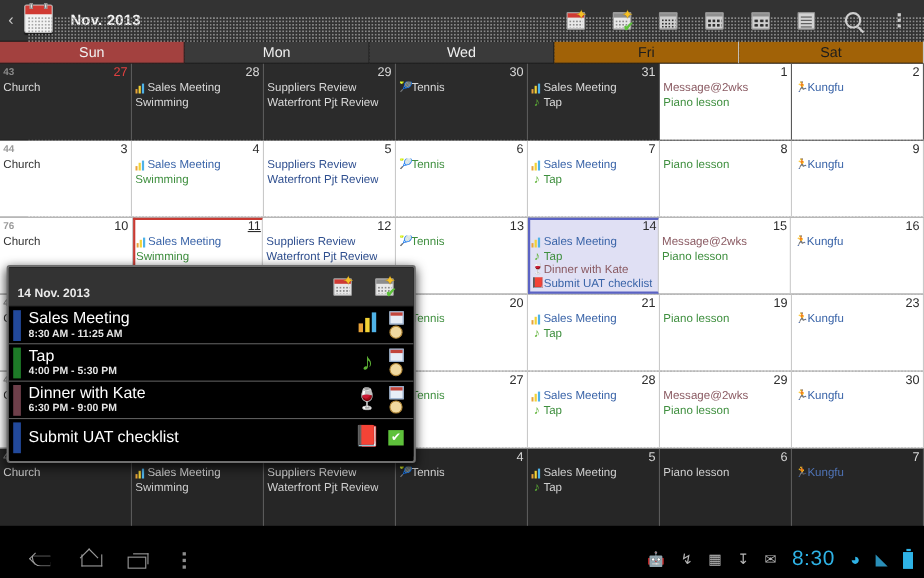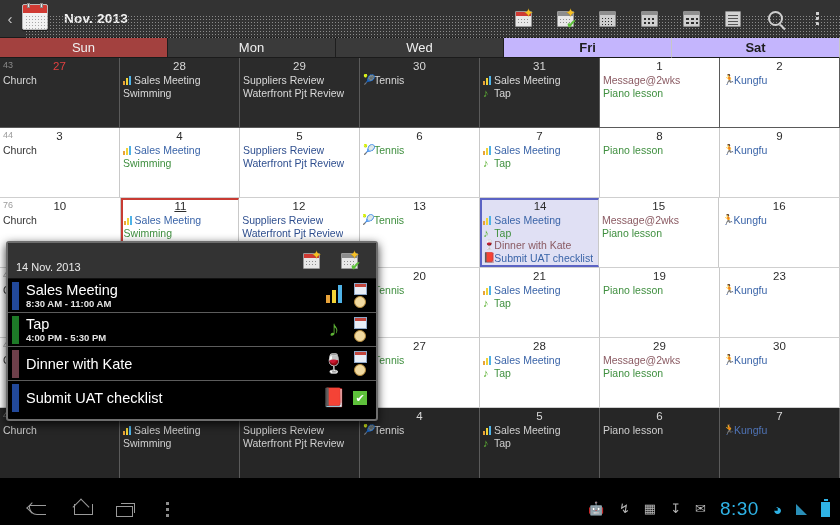--- a/index.html
+++ b/index.html
@@ -83,53 +83,53 @@
   .weekhdr {
     position: absolute; top: 38px; left: 0; width: 840px; height: 20px;
     display: flex;
   }
   .weekhdr .cell {
     flex: 1 1 0; text-align: center; font-size: 13px; color: #f0f0f0;
     background: #3a3a3a; line-height: 20px; border-right: 1px solid #1e1e1e;
     border-bottom: 1px solid #1b1b1b;
   }
   .weekhdr .cell.sun { background: #a3413f; }
-  .weekhdr .cell.wkend-light { background: #c4b5fd; color: #1d1d1d; border-right:1px solid #c7c7c7;font-weight:bold;}
+  .weekhdr .cell.wkend-light { background: #a16207; color: #1d1d1d; border-right:1px solid #c7c7c7;}
 
   
   .grid { position: absolute; top: 58px; left: 0; width: 840px; height: 435px; }
   .wrow { display: flex; width: 840px; height: 70px; border-bottom: 1px solid #5a5a5a; position: relative;}
   .wrow.light { border-bottom: 1px solid #cfcfcf; }
   .wrow:last-child { border-bottom: none; }
   .day {
     flex: 1 1 0; position: relative; padding: 2px 3px 0 3px;
     border-right: 1px solid #5a5a5a; overflow: hidden;
   }
   .wrow.light .day { border-right: 1px solid #c9c9c9; }
   
   .day.dark { background: #2b2b2b; }
   .day.light { background: #ffffff; }
   .day.dim { background: #262626; }
   .daynum {
-    text-align: center; font-size: 11.5px; line-height: 13px; color: #d8d8d8;
+    text-align: right; font-size: 11.5px; line-height: 13px; color: #d8d8d8;
     font-family: "Liberation Sans", sans-serif;
   }
   .day.light .daynum { color: #2c2c2c; }
   .daynum.sun { color: #e04040; }
   .day.dark .daynum.sun { color: #e04040; }
   .weeknum {
-    position: absolute; left: 3px; top: 2px; font-size: 9px; color: #8a8a8a;
+    position: absolute; left: 3px; top: 2px; font-size: 9px; color: #8a8a8a; font-weight: bold;
   }
   .day.light .weeknum { color: #9b9b9b; }
   .day.today { border: 2px solid #c83b33; padding: 0 1px; }
   .day.today .daynum { text-decoration: underline; }
   .day.selected {
     border: 2px solid #5b63c4; background: #e0e0f4; padding: 0 1px;
   }
-  .evts { margin-top: 1px; }
+  .evts { margin-top: 1px; text-align: center; }
   .evt {
     font-size: 10.5px; line-height: 12.5px; white-space: nowrap;
     overflow: hidden; display: flex; align-items: center; gap: 1px;
   }
   .evt .etxt { overflow: hidden; text-overflow: clip; }
   
   .c-white { color: #d9d9d9; }
   .c-dark  { color: #333333; }
   .c-blue  { color: #3a64a8; }
   .c-green { color: #3f8f3f; }
@@ -154,21 +154,21 @@
   
   .popup {
     position: absolute; left: 6px; top: 241px; width: 372px; height: 180px;
     background: #000; border: 2px solid #6e6e6e; border-radius: 3px;
     box-shadow: 0 3px 10px rgba(0,0,0,.8); overflow: hidden; z-index: 20;
   }
   .pop-hdr {
     height: 36px; background: #333333; display: flex; align-items: center;
     padding: 0 8px; border-bottom: 1px solid #111;
   }
-  .pop-date { color: #eaeaea; font-size: 11px; font-weight: normal; margin-top: 13px; }
+  .pop-date { color: #eaeaea; font-size: 11px; font-weight: bold; margin-top: 13px; }
   .pop-hdr .sp { flex: 1; }
   .pop-hdr .pbtn { width: 38px; display:flex; align-items:center; justify-content:center; cursor:pointer;}
   .pop-list { background: #000; }
   .pop-item {
     display: flex; align-items: center; height: 34px;
     border-bottom: 1px solid #5c5c5c; padding-right: 4px; cursor: pointer;
   }
   .pop-item:last-child { border-bottom: none; }
   .pbar { width: 7px; height: 28px; margin: 0 7px 0 4px; flex: 0 0 auto; }
   .pinfo { flex: 1; overflow: hidden; }
@@ -824,21 +824,21 @@
           <span class="badge-star">✦</span>
             <span class="badge-check">✔</span>
           </div>
       </div>
     </div>
     <div class="pop-list" id="pop-list">
         <div class="pop-item">
           <div class="pbar" style="background:#22499b"></div>
           <div class="pinfo">
             <div class="ptitle">Sales Meeting</div>
-            <div class="ptime">8:30 AM - 11:00 AM</div>
+            <div class="ptime">8:30 AM - 11:25 AM</div>
           </div>
           <div class="picons">
             <span class="pbigicon"><span style="display:inline-flex;align-items:flex-end;gap:2px;height:18px">
                 <i style="width:4px;height:8px;background:#e8a33a;display:block"></i>
                 <i style="width:4px;height:13px;background:#f2d335;display:block"></i>
                 <i style="width:4px;height:18px;background:#4fb3e8;display:block"></i>
               </span></span>
             <span class="pstack">
               <span style="width:13px;height:12px;background:#e8eef7;border:1px solid #8fa8c8;display:block;position:relative">
                 <i style="position:absolute;top:0;left:0;right:0;height:3px;background:#c2453c;display:block"></i>
@@ -860,20 +860,21 @@
                 <i style="position:absolute;top:0;left:0;right:0;height:3px;background:#c2453c;display:block"></i>
               </span>
               <span style="width:12px;height:12px;border-radius:50%;background:#f0d9a0;border:1px solid #b58a3a;display:block"></span>
             </span>
           </div>
         </div>
         <div class="pop-item">
           <div class="pbar" style="background:#6e3f4a"></div>
           <div class="pinfo">
             <div class="ptitle">Dinner with Kate</div>
+            <div class="ptime">6:30 PM - 9:00 PM</div>
           </div>
           <div class="picons">
             <span class="pbigicon"><span style="color:#8e2b3c;font-size:19px;line-height:20px">🍷</span></span>
             <span class="pstack">
               <span style="width:13px;height:12px;background:#e8eef7;border:1px solid #8fa8c8;display:block;position:relative">
                 <i style="position:absolute;top:0;left:0;right:0;height:3px;background:#c2453c;display:block"></i>
               </span>
               <span style="width:12px;height:12px;border-radius:50%;background:#f0d9a0;border:1px solid #b58a3a;display:block"></span>
             </span>
           </div>

